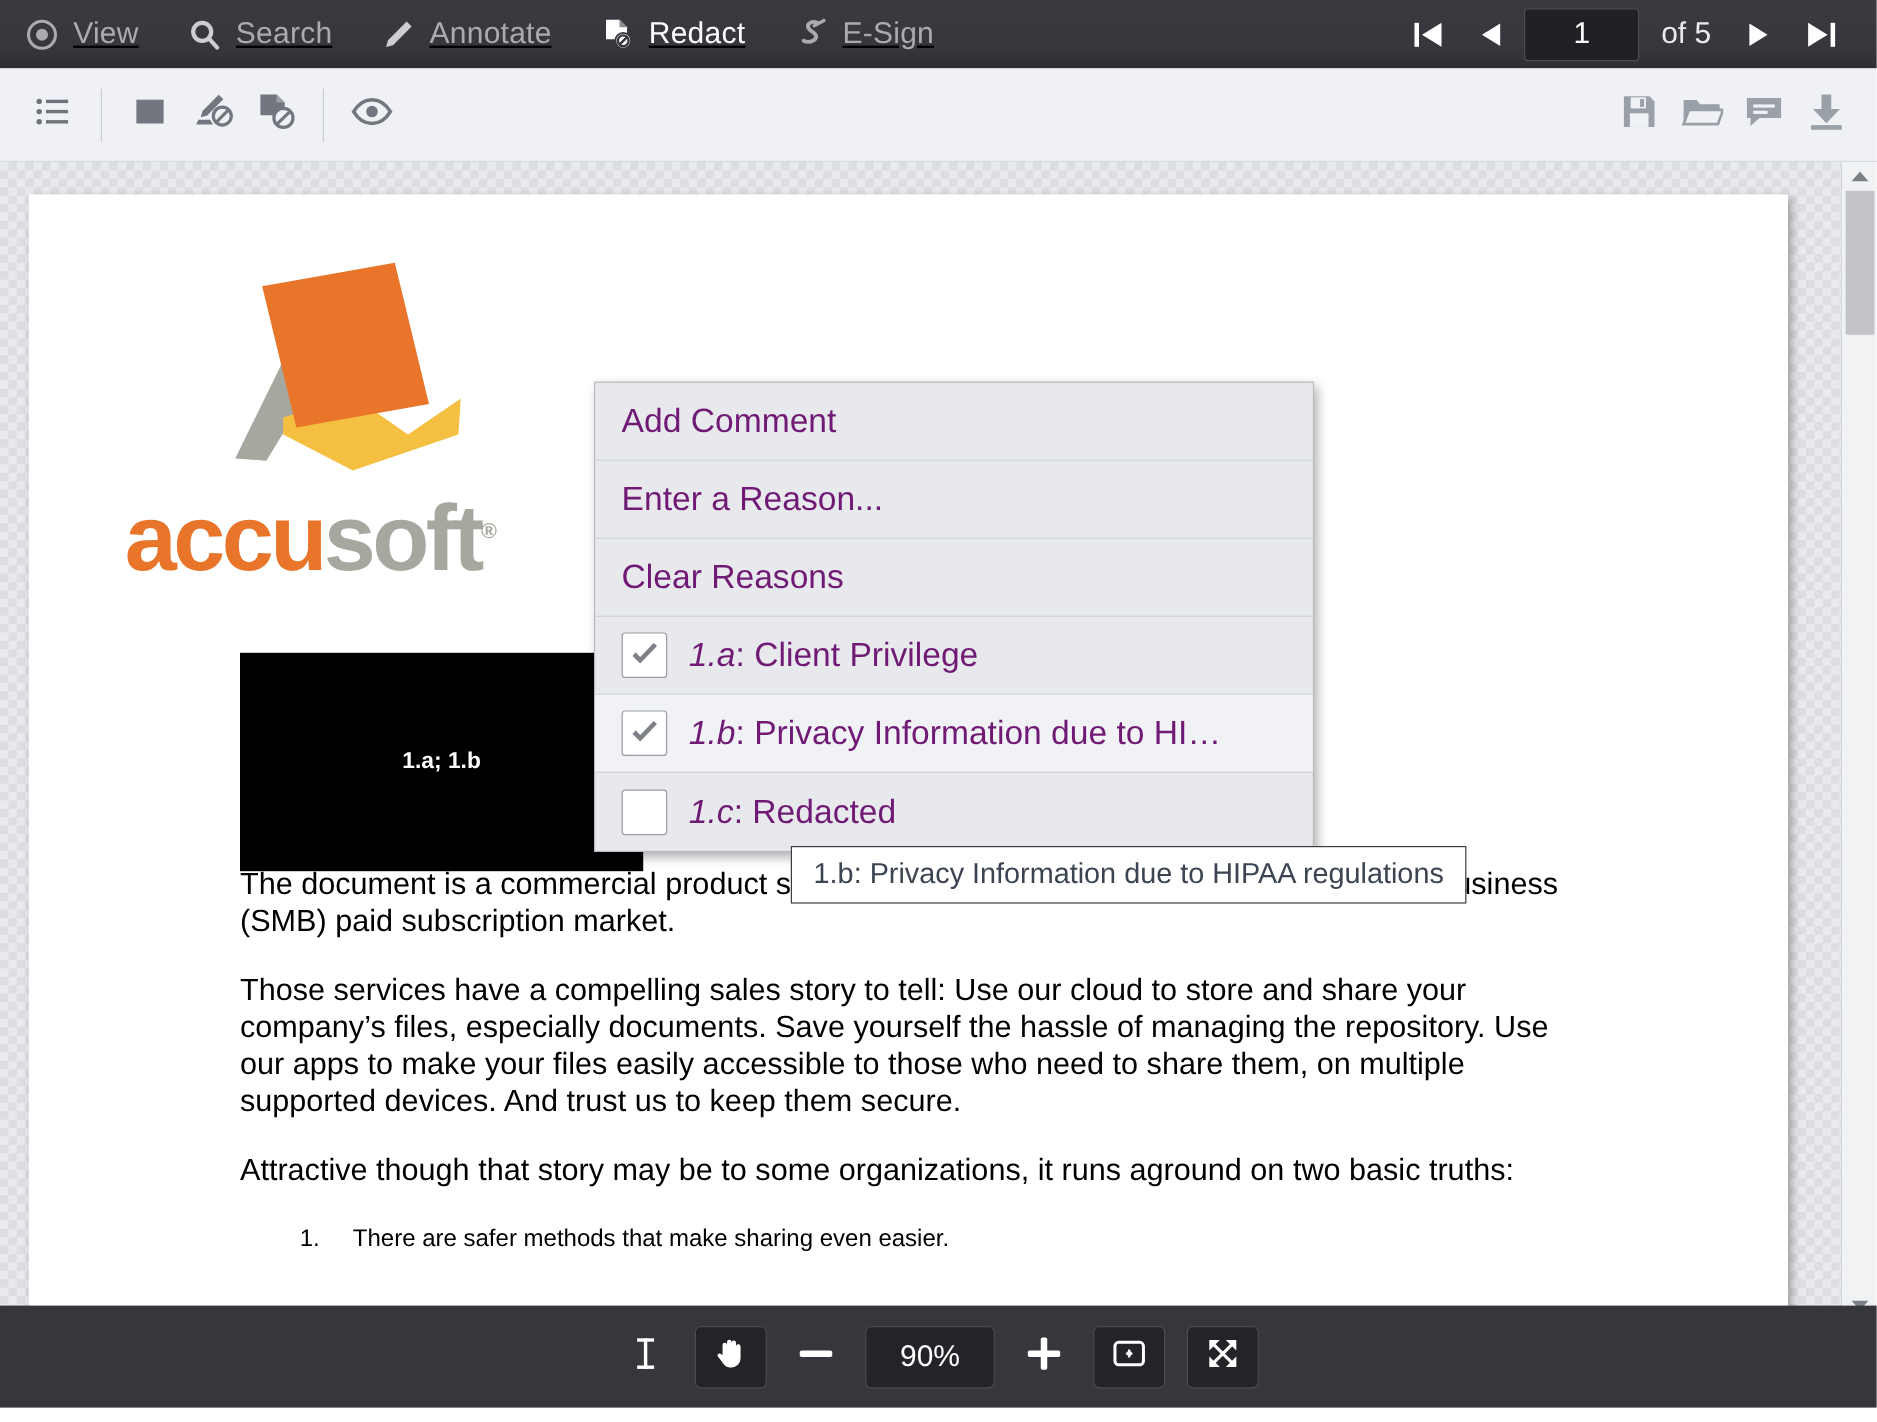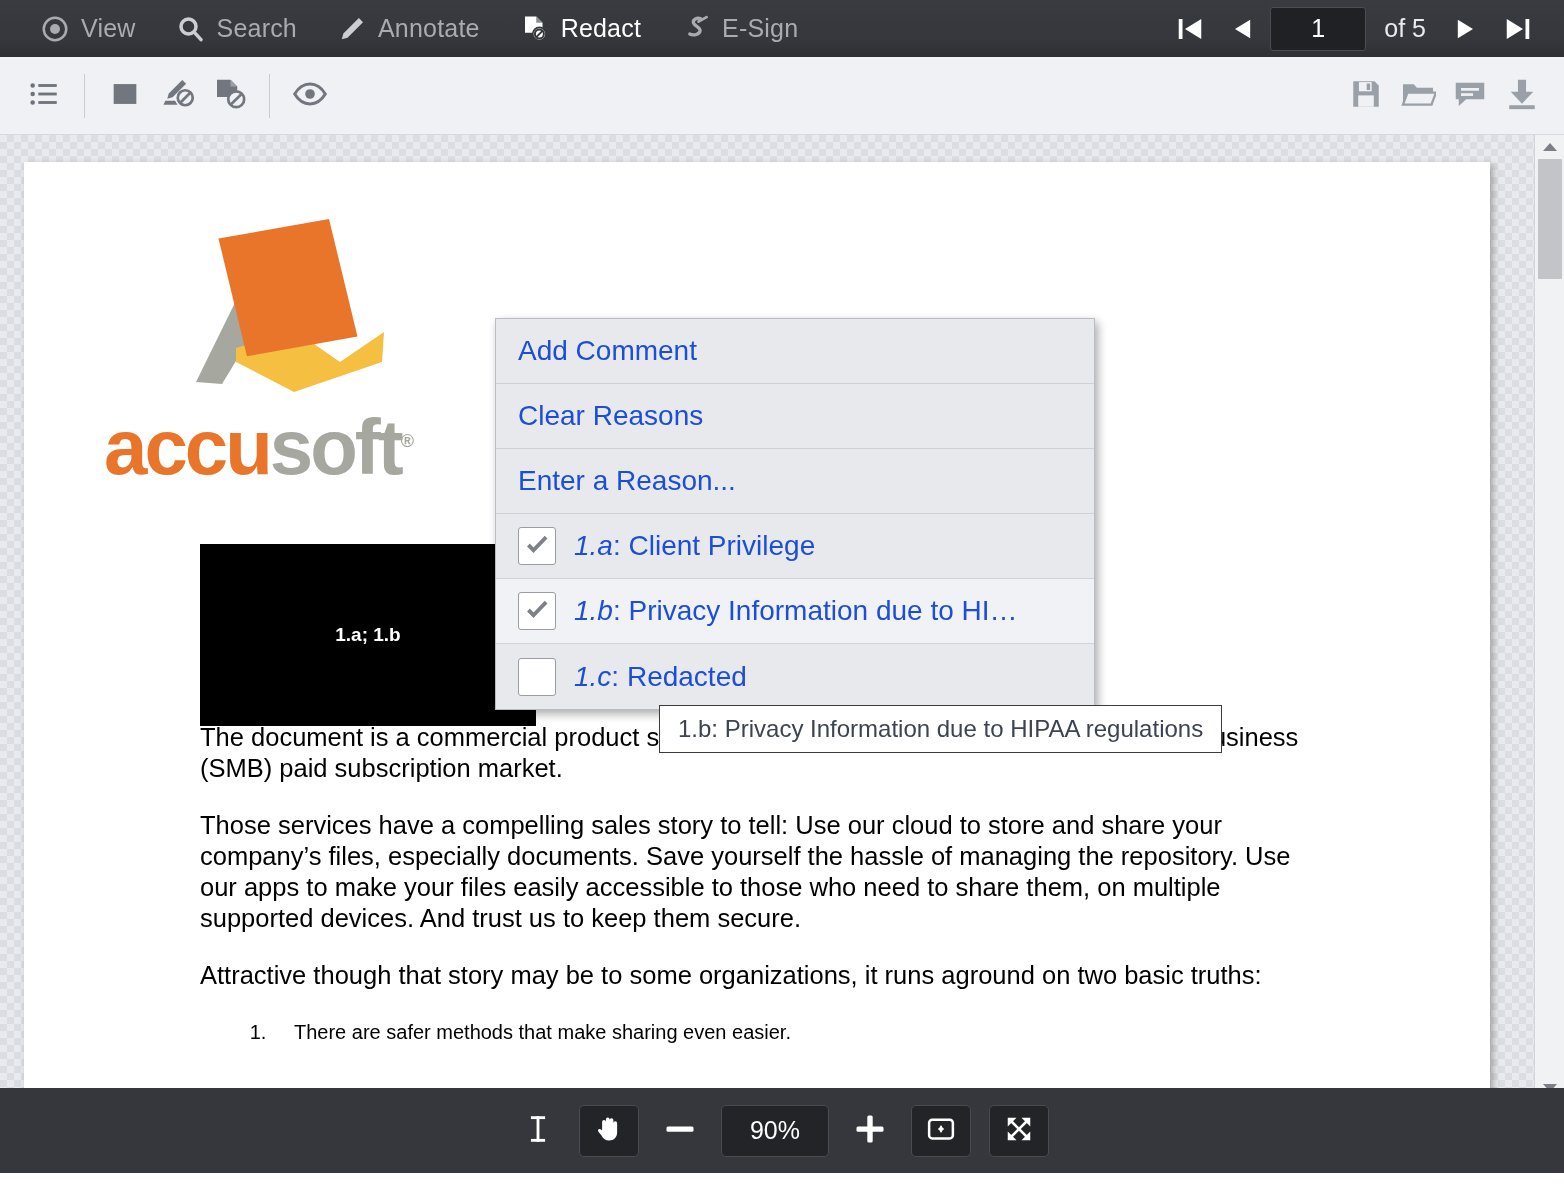--- a/index.html
+++ b/index.html
@@ -10,21 +10,21 @@
     background: #fff;
   }
   #app { position: relative; width: 1564px; height: 1185px; }
 
   
   .topbar {
     position: absolute; left:0; top:0; width:1564px; height:57px;
     background: linear-gradient(#3a3b40 0%, #36373c 70%, #2e2f33 100%);
     display:flex; align-items:center;
   }
-  .tabs { display:flex; align-items:flex-end; padding-left:24px; gap:8px; }
+  .tabs { display:flex; align-items:flex-end; padding-left:4px; gap:8px;text-decoration:underline; }
   .tab {
     display:flex; align-items:center; gap:11px;
     padding: 6px 16px; cursor:pointer;
     color:#a9abb0; font-size:25px; letter-spacing:.2px;
   }
   .tab.active { color:#ffffff; }
   .tab .ic { width:30px; height:30px; display:flex; align-items:center; justify-content:center; }
   .tab .ic svg { display:block; }
 
   .pager { margin-left:auto; display:flex; align-items:center; gap:4px; padding-right:22px; }
@@ -123,21 +123,21 @@
   .ctx-item {
     height:65px; display:flex; align-items:center; padding-left:22px;
     font-size:28px; color:#4c4d51; border-bottom:1px solid #cfd2d8; cursor:pointer;
   }
   .ctx-item:last-child { border-bottom:none; }
   .ctx-item.hover { background:#f0f2f6; }
   .ctx-check {
     width:38px; height:38px; background:#fff; border:1px solid #9a9da3; border-radius:3px;
     margin-right:18px; flex:none; display:flex; align-items:center; justify-content:center;
   }
-  .ctx-label { font-size:28px; color:#1d4ed8; white-space:nowrap; overflow:hidden; }
+  .ctx-label { font-size:28px; color:#701a75; white-space:nowrap; overflow:hidden; }
   .ctx-label em { font-style:italic;text-align:right; }
 
   
   .tooltip {
     position:absolute; left:659px; top:705px; z-index:60;
     background:#fff; border:1px solid #3c3c3c; padding:9px 18px;
     font-size:24px; color:#3c4452; white-space:nowrap;
   }
 </style>
 </head>
@@ -376,25 +376,25 @@
   </div>
 
   <div class="ctxmenu">
 
     <div class="ctx-item">
       <span class="ctx-label">Add Comment</span>
     </div>
 
 
     <div class="ctx-item">
+      <span class="ctx-label">Enter a Reason...</span>
+    </div>
+
+    <div class="ctx-item">
       <span class="ctx-label">Clear Reasons</span>
-    </div>
-
-    <div class="ctx-item">
-      <span class="ctx-label">Enter a Reason...</span>
     </div>
 
     <div class="ctx-item">
       <span class="ctx-check">
         <svg width="28" height="28" viewBox="0 0 24 24">
             <path d="M3.5 12.5l5.5 5.5L21 5.5l-2.4-2.2-9.6 10-3.2-3.4z" fill="#7e8288"></path>
           </svg>
       </span>
       <span class="ctx-label"><em>1.a</em><span>: Client Privilege</span></span>
     </div>

